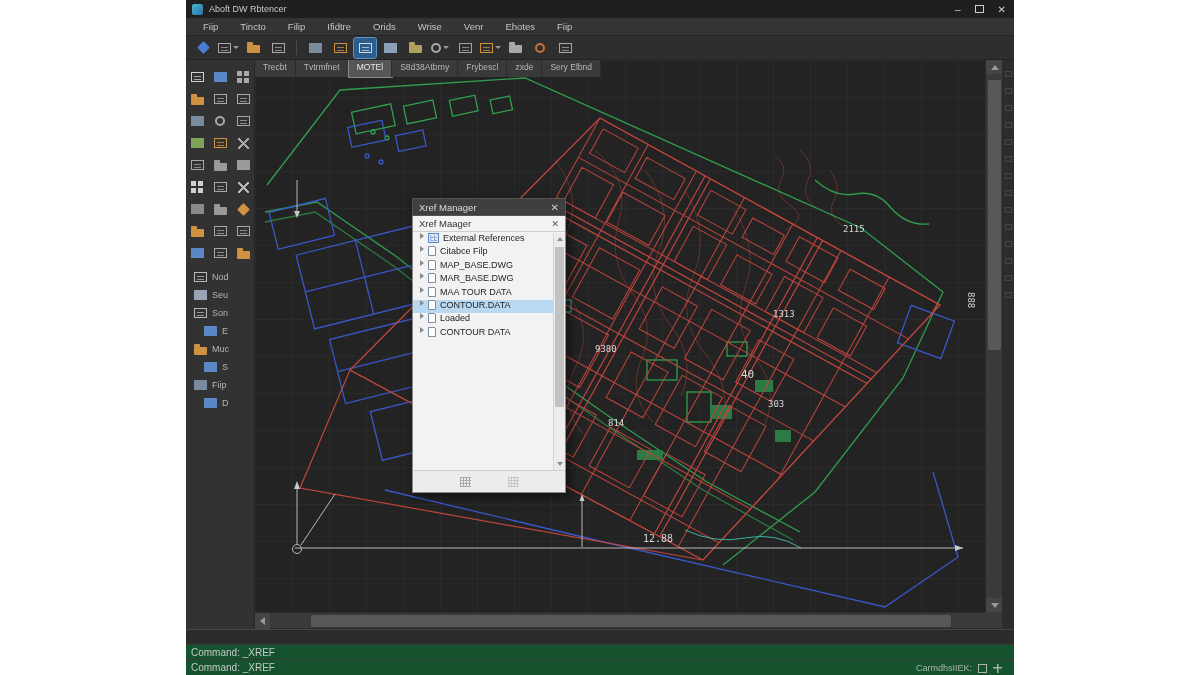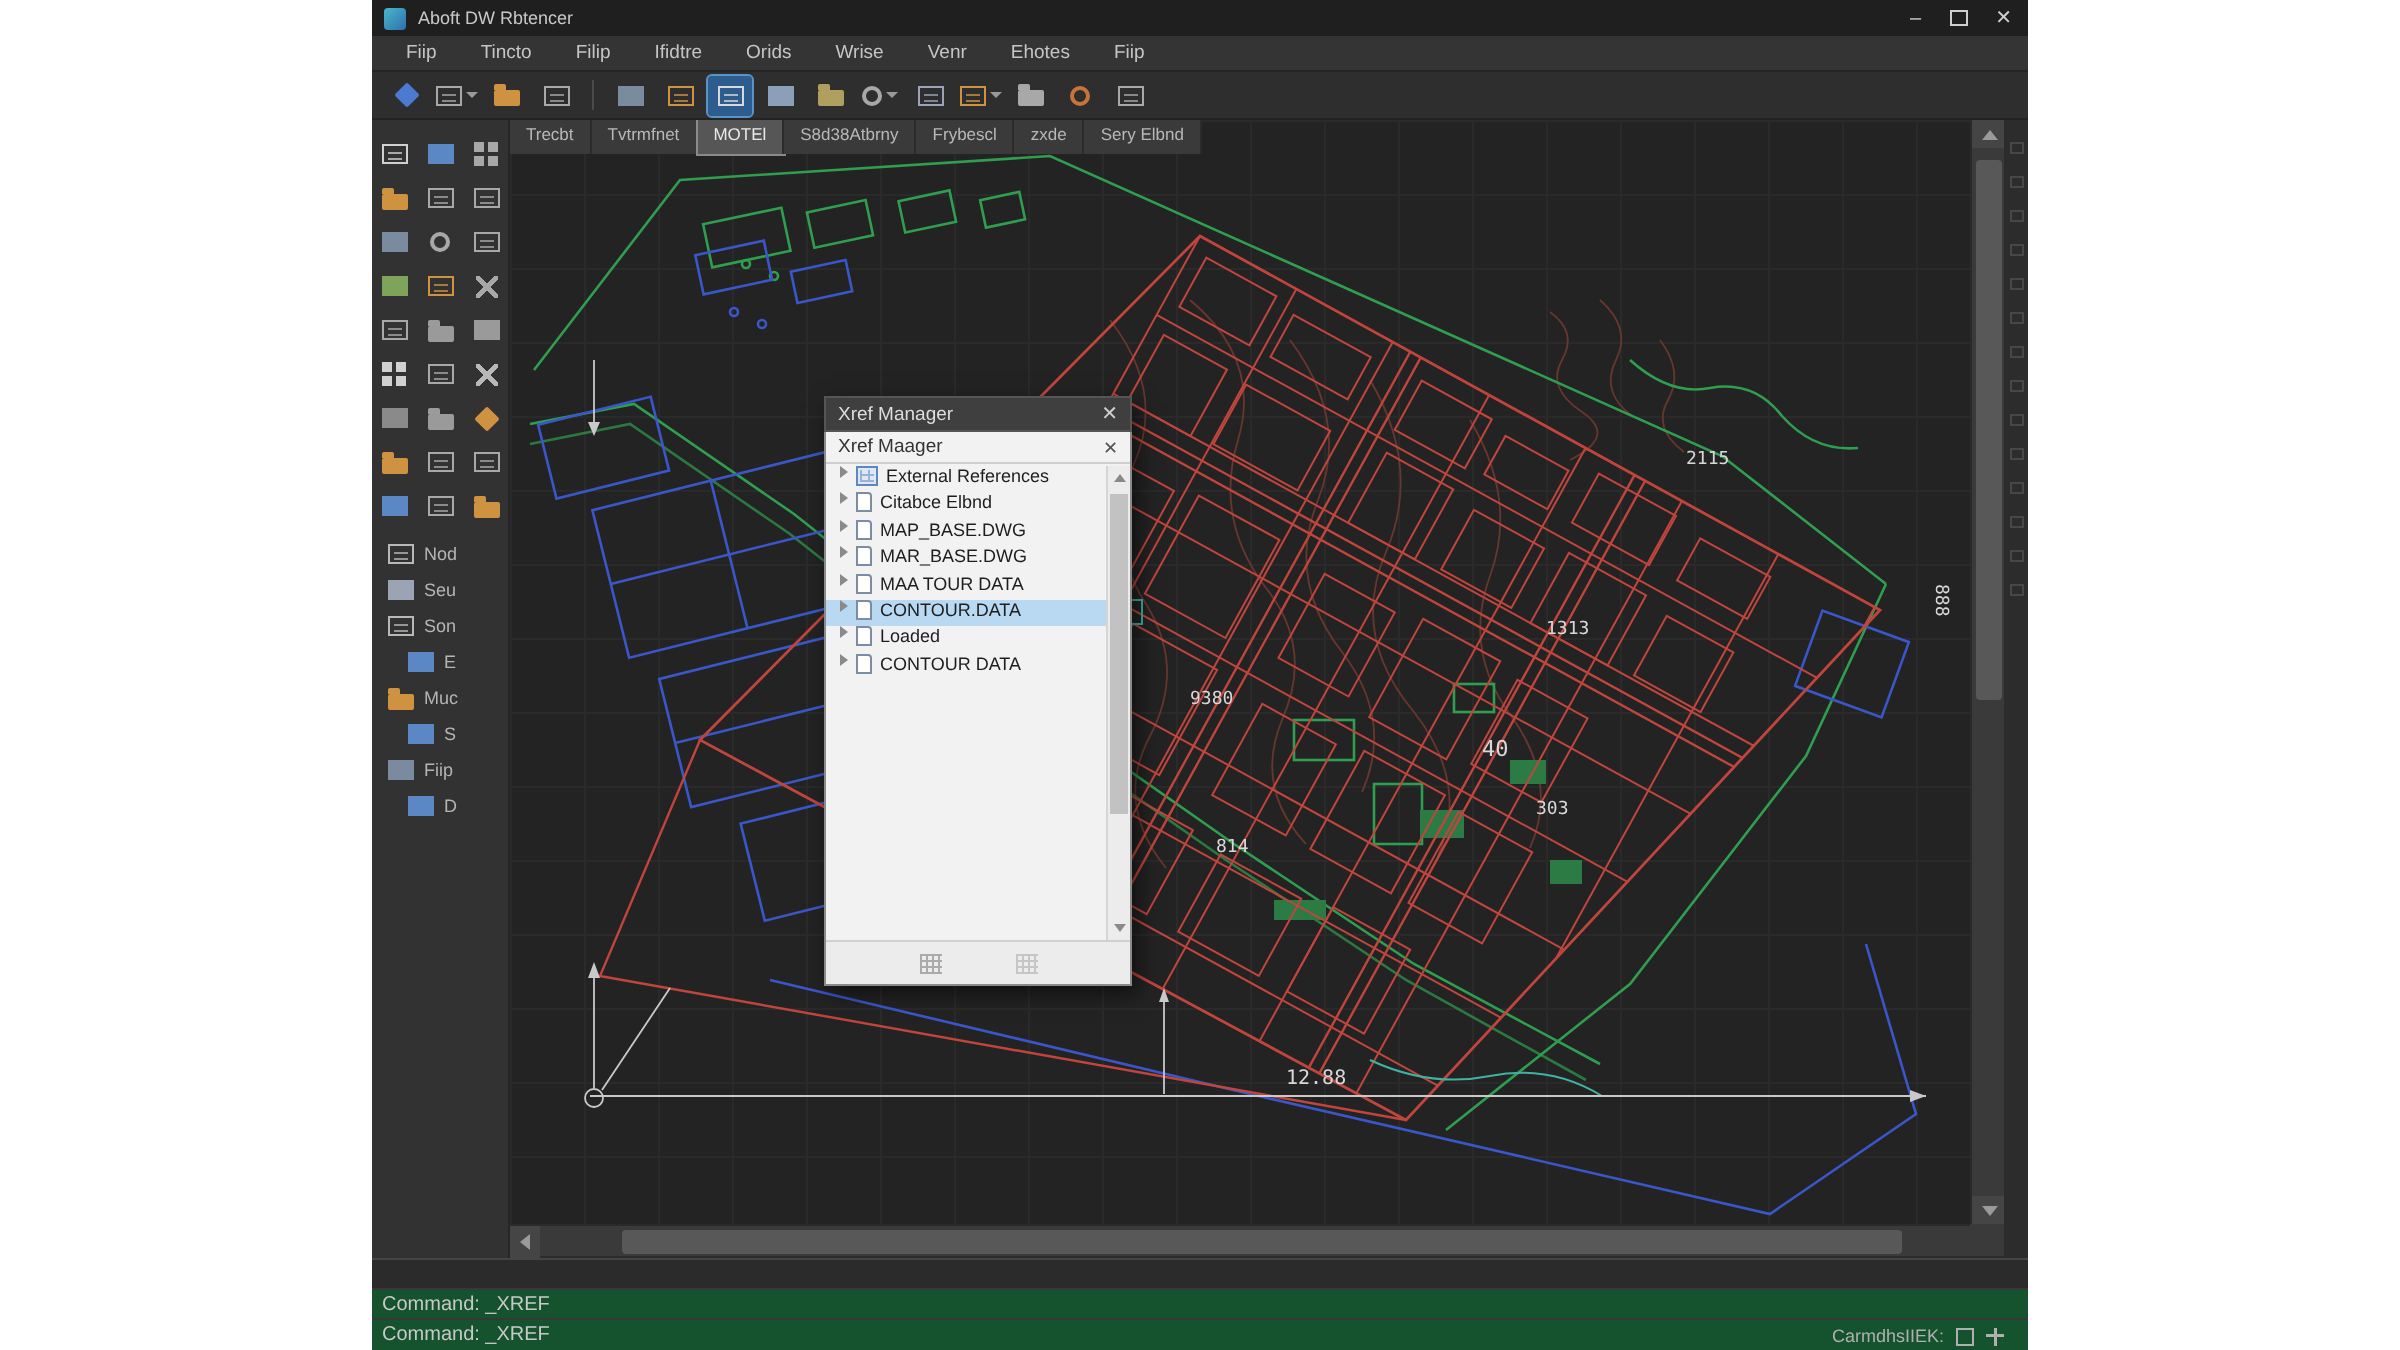--- a/index.html
+++ b/index.html
@@ -478,21 +478,21 @@
       </div>
       <div class="xtree" id="xtree">
           <div class="xrow">
             <div class="tri"></div>
             <div class="xext"></div>
             <span>External References</span>
           </div>
           <div class="xrow">
             <div class="tri"></div>
             <div class="xdoc"></div>
-            <span>Citabce Elbnd</span>
+            <span>Citabce Filp</span>
           </div>
           <div class="xrow">
             <div class="tri"></div>
             <div class="xdoc"></div>
             <span>MAP_BASE.DWG</span>
           </div>
           <div class="xrow">
             <div class="tri"></div>
             <div class="xdoc"></div>
             <span>MAR_BASE.DWG</span>

